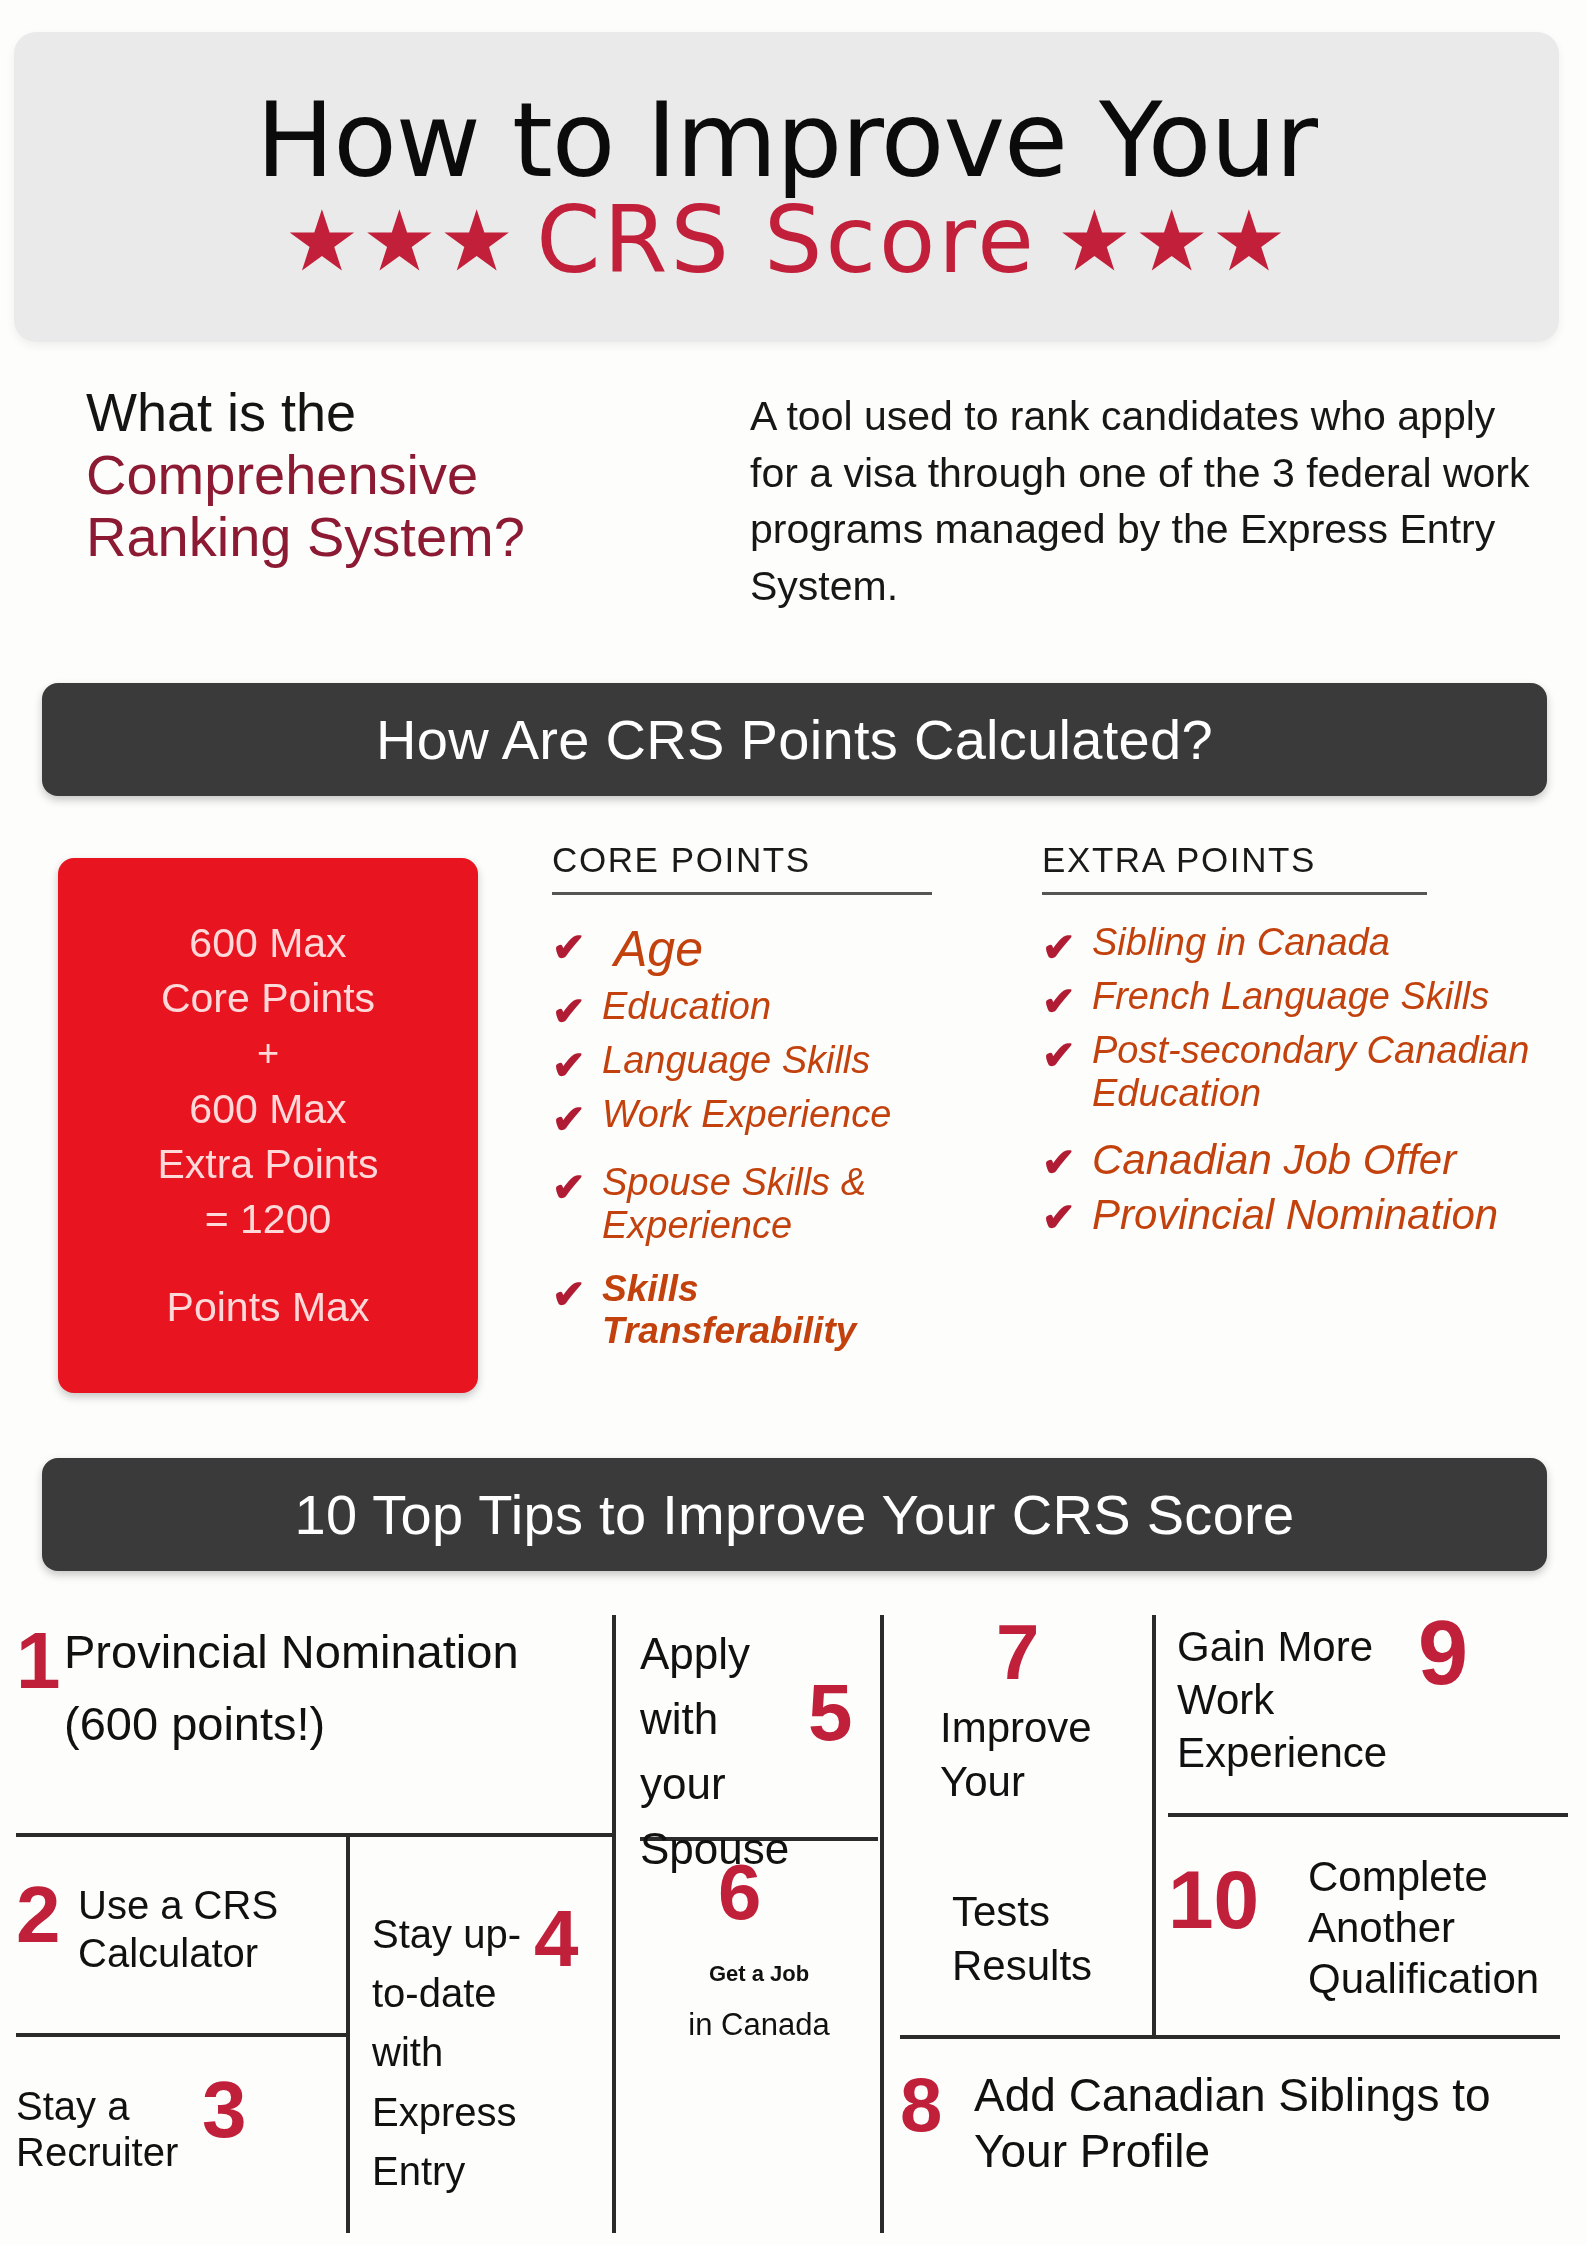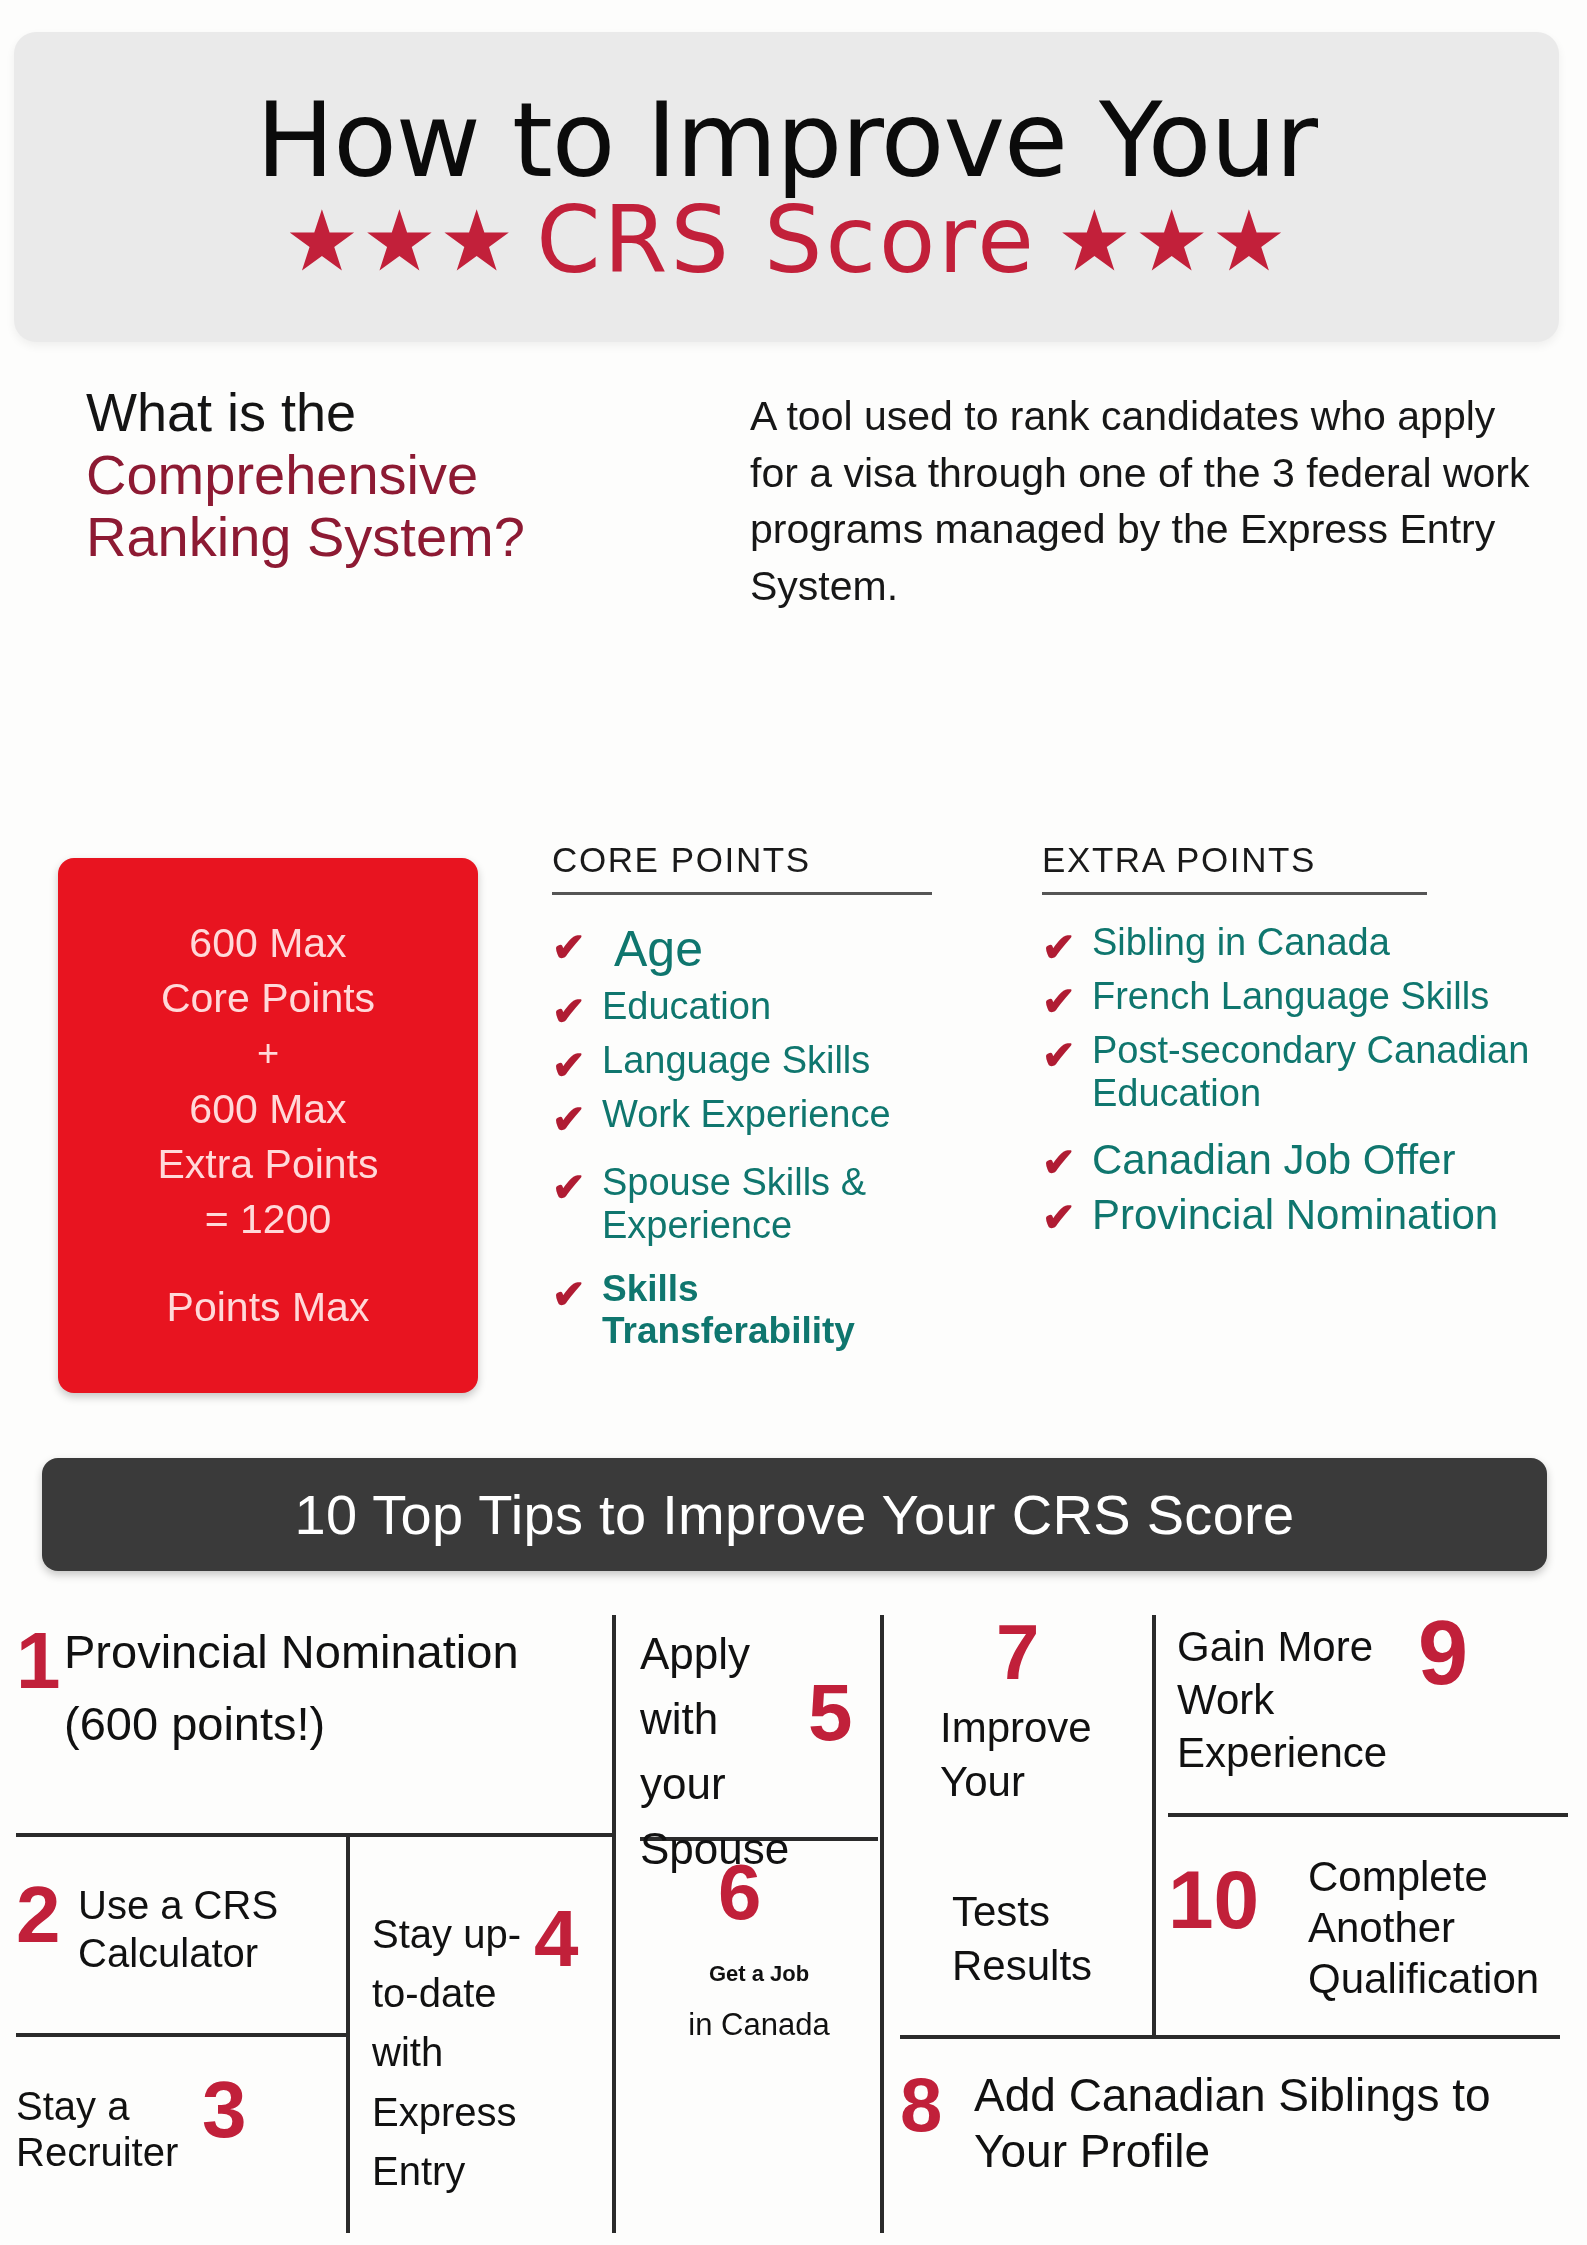--- a/index.html
+++ b/index.html
@@ -96,21 +96,21 @@
   .col-core .col-rule { width: 380px; }
   .col-extra .col-rule { width: 385px; }
 
   .chk-list { list-style: none; }
   .chk-item { display: flex; align-items: flex-start; margin-bottom: 8px; }
   .chk {
     color: #b01c33; font-size: 40px; line-height: 1;
     width: 50px; flex: 0 0 50px; text-align: left;
     margin-top: 6px; font-weight: 600;
   }
-  .chk-lbl { font-size: 38px; color: #0f766e; line-height: 1.12; }
+  .chk-lbl { font-size: 38px; color: #c2410c; line-height: 1.12; font-style: italic; }
   .chk-lbl.big { font-size: 50px; padding-left: 12px; }
   .chk-lbl.bold { font-weight: 700; font-size: 37px; }
   .chk-item.gap-top { margin-top: 22px; }
 
   
   .tips { position: absolute; left: 0; top: 1605px; width: 1587px; height: 640px; }
   .cell { position: absolute; }
   .line-h { position: absolute; height: 4px; background: #2b2b2b; }
   .line-v { position: absolute; width: 4px; background: #2b2b2b; }
 
@@ -188,20 +188,23 @@
 
   <div class="whatis">
     <div class="whatis-left">
       <div class="wl-1">What is the</div>
       <div class="wl-2">Comprehensive</div>
       <div class="wl-2">Ranking System?</div>
     </div>
     <div class="whatis-right">A tool used to rank candidates who apply for a visa through one of the 3 federal work programs managed by the Express Entry System.</div>
   </div>
 
+  <div class="banner banner-1">
+    <span class="banner-txt">How Are CRS Points Calculated?</span>
+  </div>
 
   <div class="points">
 
     <div class="redbox">
       <div>600 Max</div>
       <div>Core Points</div>
       <div class="rb-plus">+</div>
       <div>600 Max</div>
       <div>Extra Points</div>
       <div>= 1200</div>

